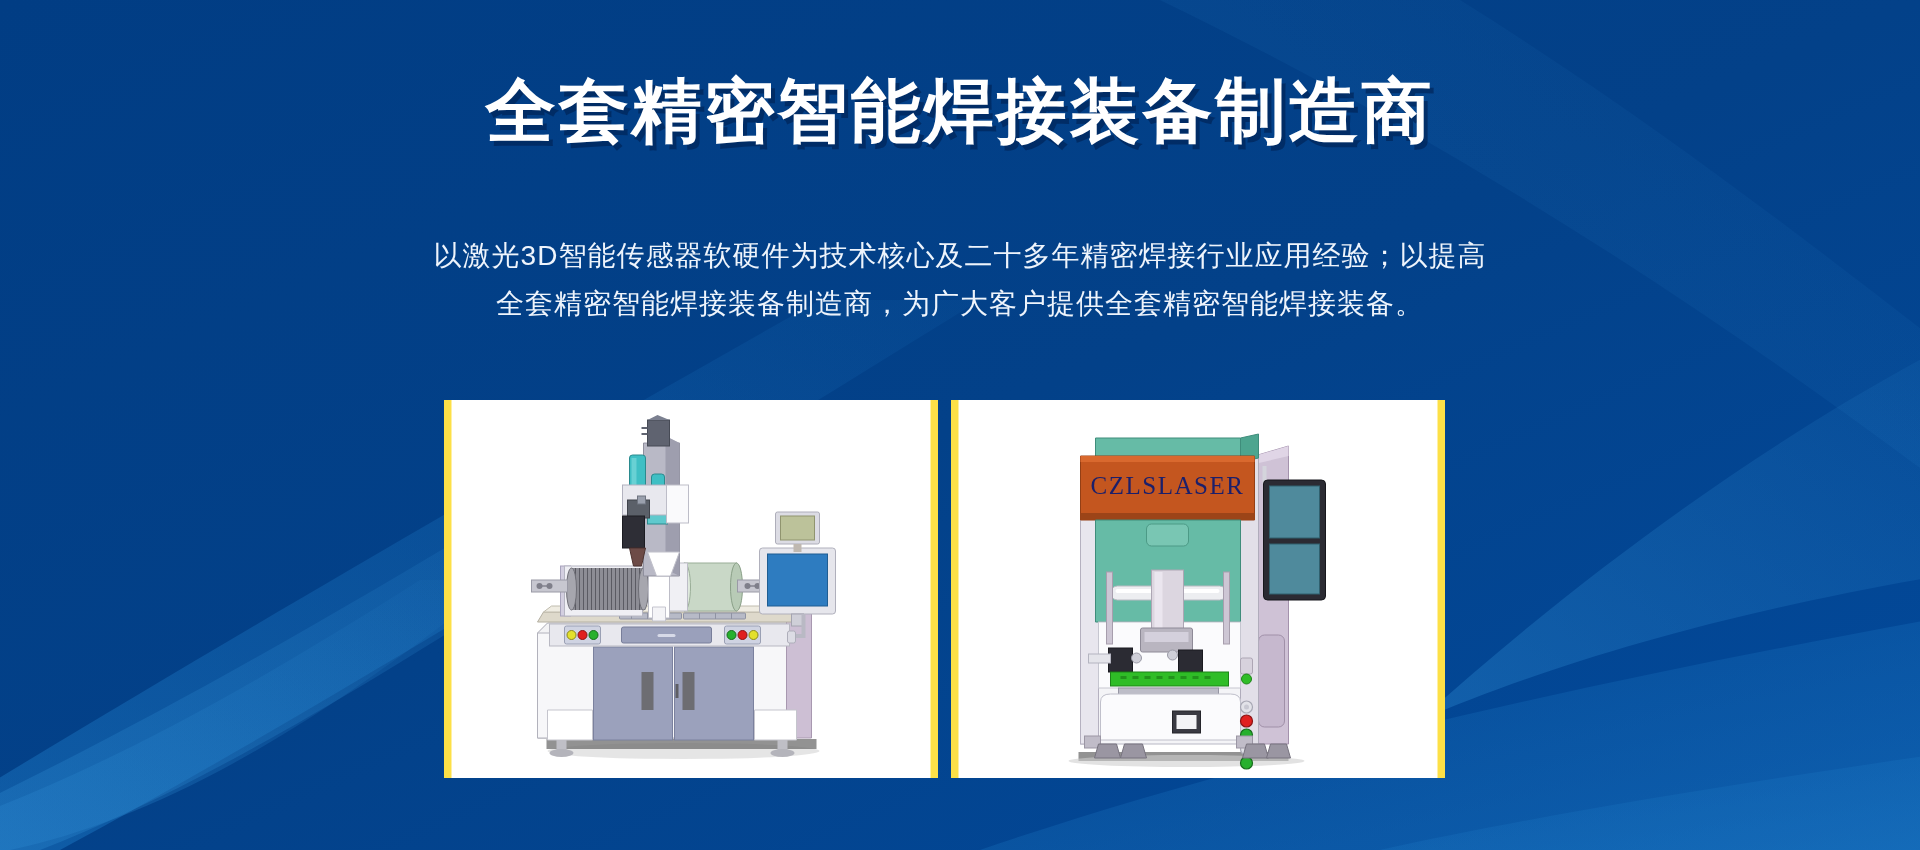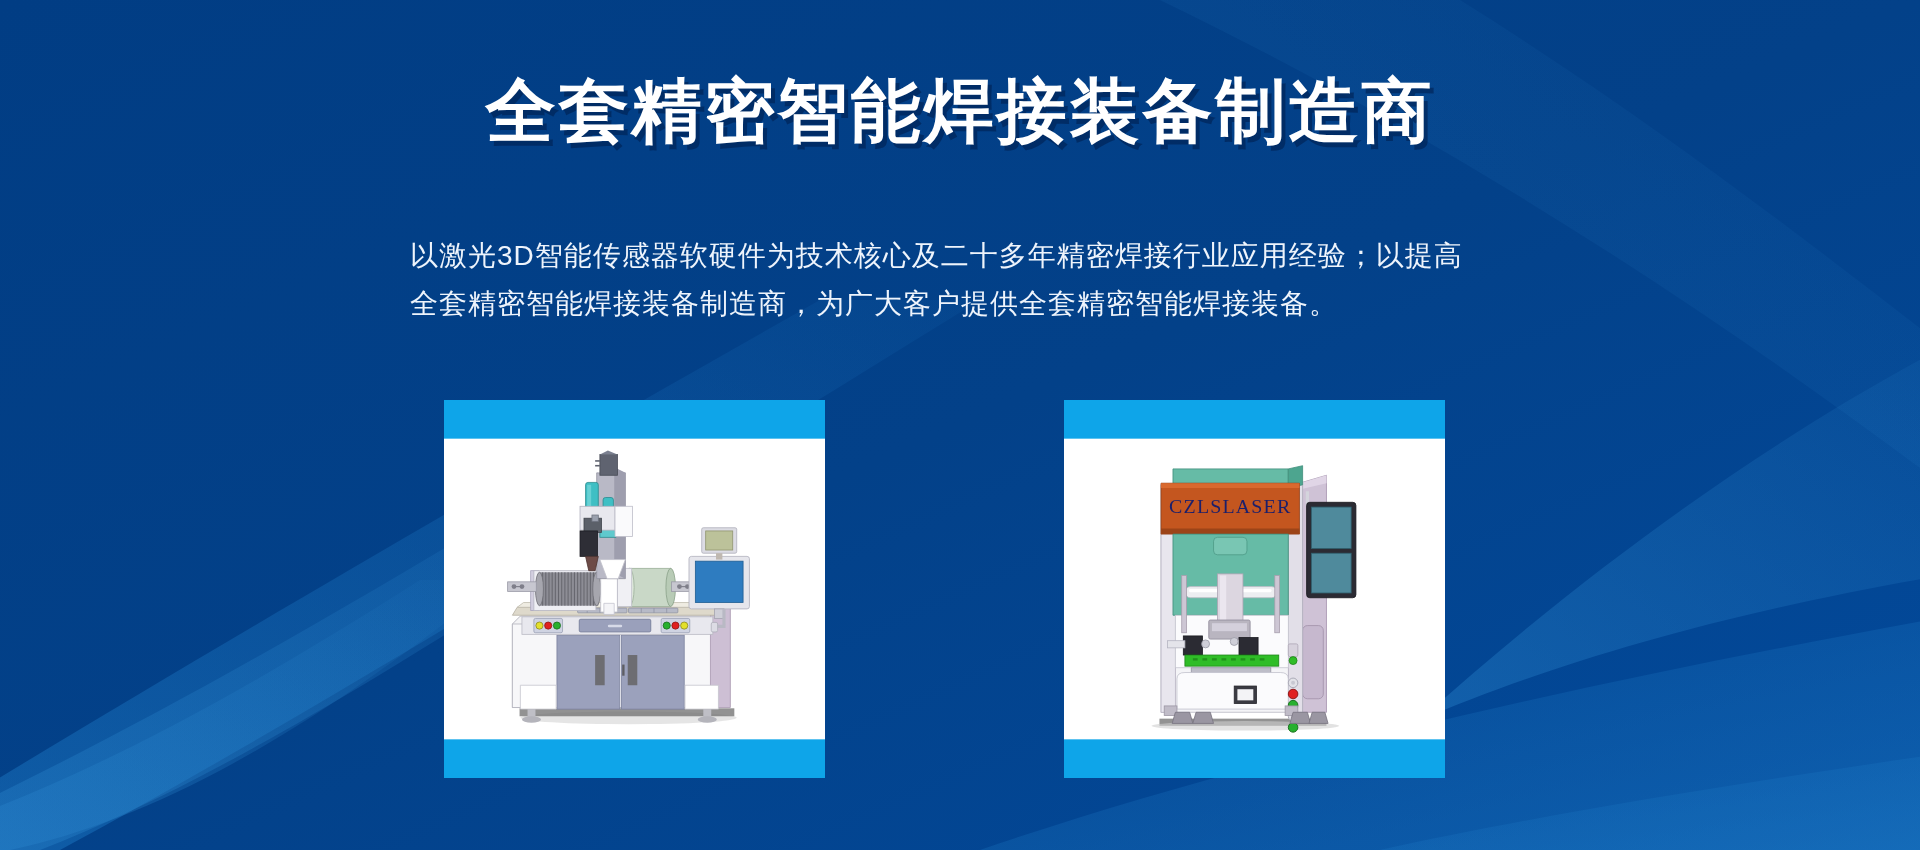--- a/index.html
+++ b/index.html
@@ -35,38 +35,39 @@
     text-shadow:4px 5px 0 rgba(0,32,80,.60);
     white-space:nowrap;
   }
 
   
   .subhead{
     position:absolute;
     top:232px; left:50%;
     transform:translateX(-50%);
     width:1100px;
+    text-align:center;
     font-size:28px;
     line-height:1.70;
     letter-spacing:1px;
     color:#eef4fc;
   }
   .subhead .ln{ display:block; white-space:nowrap; }
 
   
   .panels{
     position:absolute;
     top:400px; left:444px;
     width:1001px; height:378px;
     display:flex;
     justify-content:space-between;
   }
   .panel{
-    width:381px; height:378px;
-    background:#0ea5e9;
+    width:494px; height:378px;
+    background:#fde047;
     position:relative;
     overflow:hidden;
   }
   .panel svg{ display:block; width:100%; height:100%; }
 
   .brand-text{
     font-family:"Liberation Serif", "DejaVu Serif", serif;
     font-size:25px;
     fill:#1b1f6b;
     letter-spacing:1.5px;

